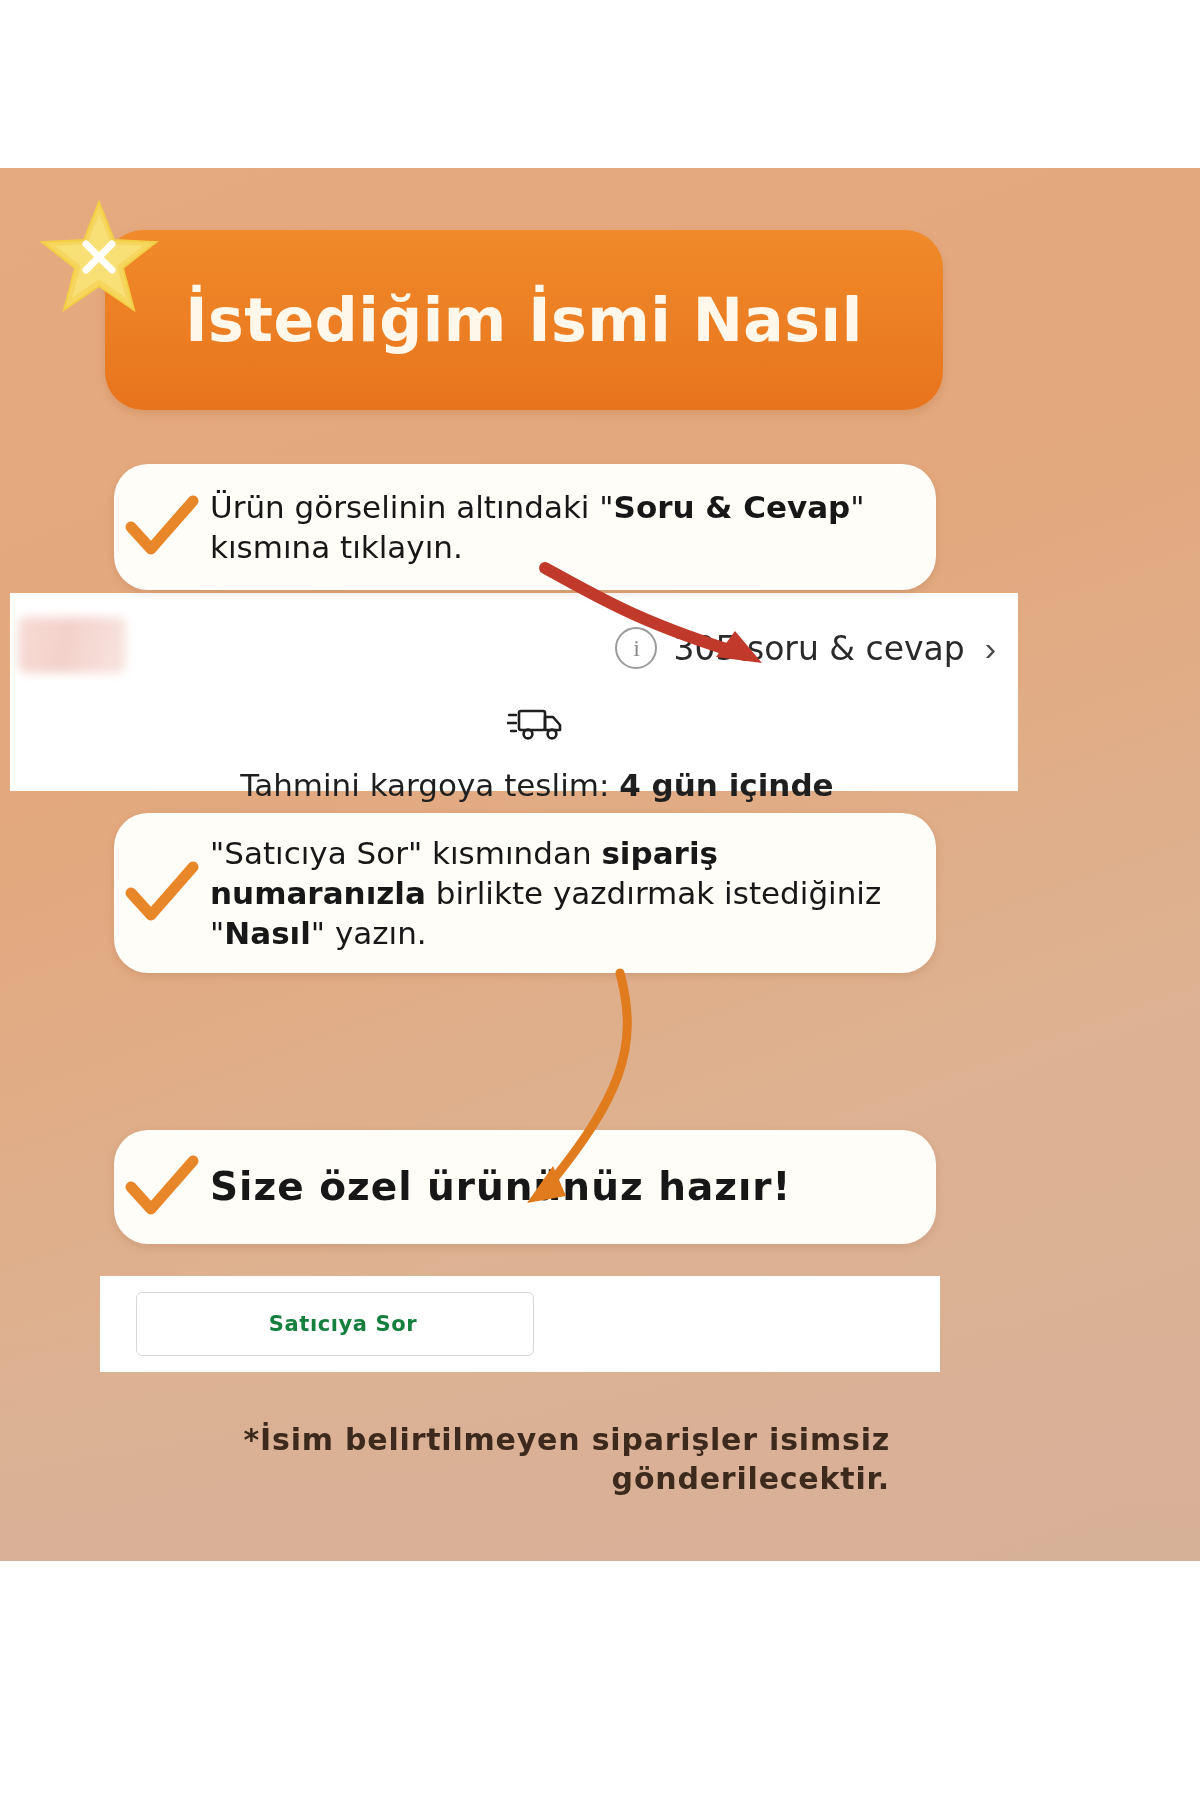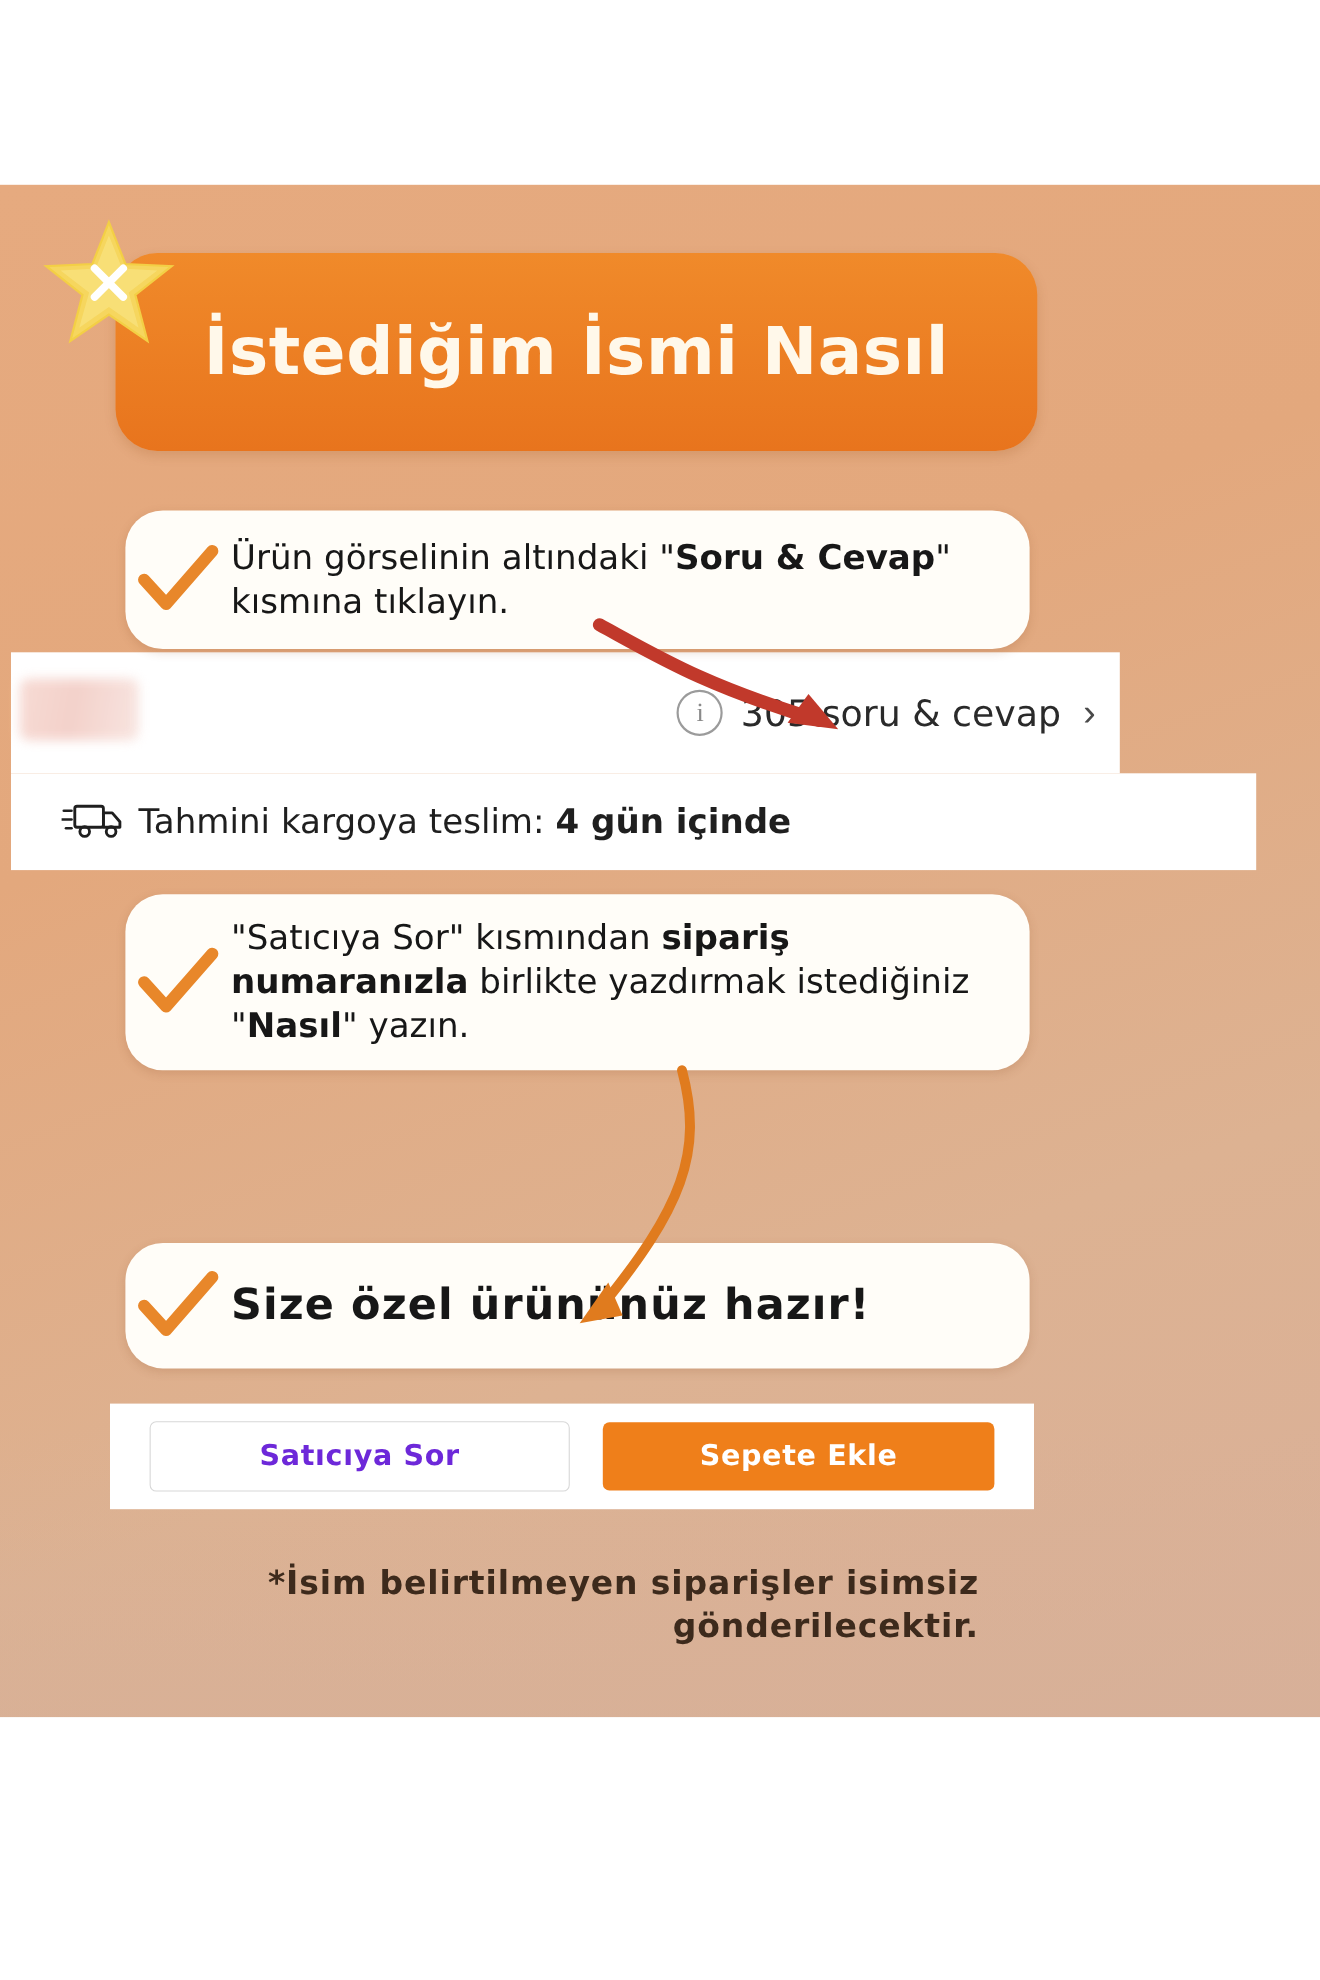--- a/index.html
+++ b/index.html
@@ -167,29 +167,30 @@
     font-size: 34px;
     color: #4a4a4a;
     margin-left: 4px;
   }
 
   
   .shot-ship {
     position: absolute;
     left: 10px;
     top: 535px;
-    width: 1132px;
+    width: 1008px;
     height: 88px;
     background: #ffffff;
     z-index: 3;
     display: flex;
     align-items: center;
     padding-left: 46px;
     box-sizing: border-box;
-    gap: 10px;
+    gap: 20px;
+    flex-direction: column;
   }
   .ship-text {
     font-size: 31px;
     color: #1f1f1f;
     font-family: "DejaVu Sans", sans-serif;
   }
   .ship-text b { font-weight: 700; }
 
   
   .shot-buttons {
@@ -205,28 +206,29 @@
     padding: 0 36px;
     box-sizing: border-box;
     gap: 30px;
   }
   .btn-ask {
     flex: 0 0 380px;
     height: 62px;
     border: 1px solid #d8d8d8;
     border-radius: 6px;
     background: #ffffff;
-    color: #6d28d9;
-    font-size: 26px;
+    color: #15803d;
+    font-size: 21px;
     font-weight: 700;
     display: flex;
     align-items: center;
     justify-content: center;
     letter-spacing: 0.6px;
     font-family: "DejaVu Sans", sans-serif;
+    padding-left: 16px;
   }
   .btn-cart {
     flex: 1 1 auto;
     height: 62px;
     border-radius: 6px;
     background: #ef7f1a;
     color: #ffffff;
     font-size: 26px;
     font-weight: 700;
     display: flex;
@@ -323,21 +325,20 @@
       <div class="check">
         <svg width="74" height="64" viewBox="0 0 74 64" xmlns="http://www.w3.org/2000/svg">
           <path d="M6 32 L26 54 L68 6" fill="none" stroke="#e8872a" stroke-width="11" stroke-linecap="round" stroke-linejoin="round"></path>
         </svg>
       </div>
       <div class="tip-text"><span>"Satıcıya Sor" kısmından </span><b>sipariş numaranızla</b><span> birlikte yazdırmak istediğiniz "</span><b>Nasıl</b><span>" yazın.</span></div>
     </div>
 
     <div class="shot-buttons">
       <div class="btn-ask">Satıcıya Sor</div>
-      <div class="btn-cart">Sepete Ekle</div>
     </div>
 
     <div class="tip-card" id="tip3">
       <div class="check">
         <svg width="74" height="64" viewBox="0 0 74 64" xmlns="http://www.w3.org/2000/svg">
           <path d="M6 32 L26 54 L68 6" fill="none" stroke="#e8872a" stroke-width="11" stroke-linecap="round" stroke-linejoin="round"></path>
         </svg>
       </div>
       <div class="tip-text"><b>Size özel ürününüz hazır!</b></div>
     </div>

